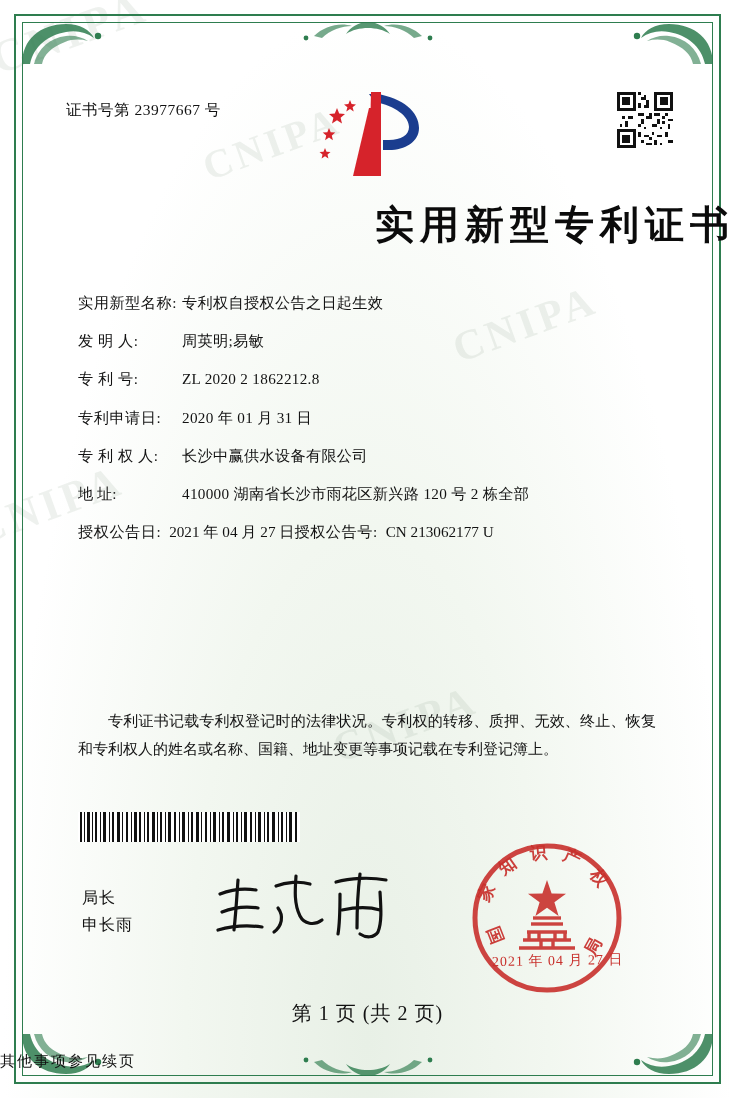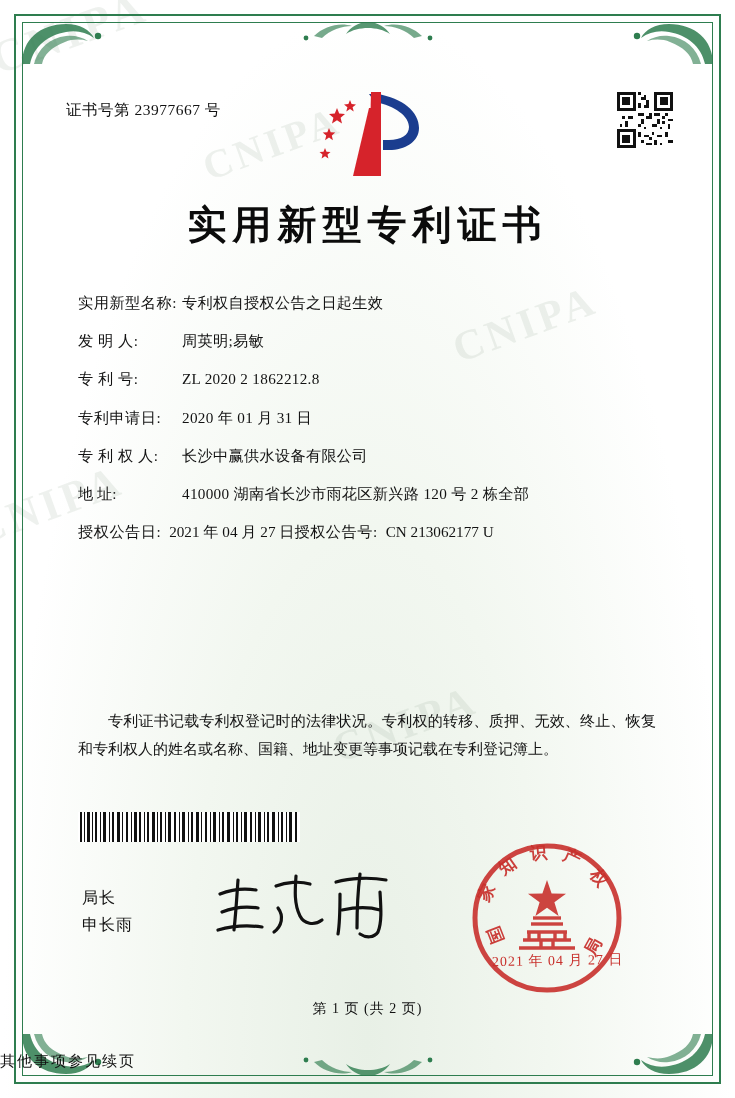--- a/index.html
+++ b/index.html
@@ -92,21 +92,21 @@
   }
   .logo {
     position: absolute;
     left: 50%; top: 88px;
     transform: translateX(-50%);
     width: 130px; height: 92px;
   }
   .title {
     position: absolute;
     left: 0; right: 0; top: 198px;
-    text-align: center;
+    text-align: right;
     font-size: 39px;
     font-weight: bold;
     letter-spacing: 6px;
     color: #0b0b0b;
     font-family: "Liberation Serif", "DejaVu Serif", serif;
   }
 
   
   .fields {
     position: absolute;
@@ -183,21 +183,21 @@
     color: #c8302c;
     letter-spacing: 1px;
     transform: rotate(-1deg);
   }
 
   
   .page-num {
     position: absolute;
     left: 0; right: 0; top: 1000px;
     text-align: center;
-    font-size: 14px;
+    font-size: 20px;
     color: #111;
     letter-spacing: 1px;
   }
   .footnote {
     position: absolute;
     left: 0; right: 0; top: 1052px;
     font-size: 15px;
     color: #111;
     letter-spacing: 2px;
   }

